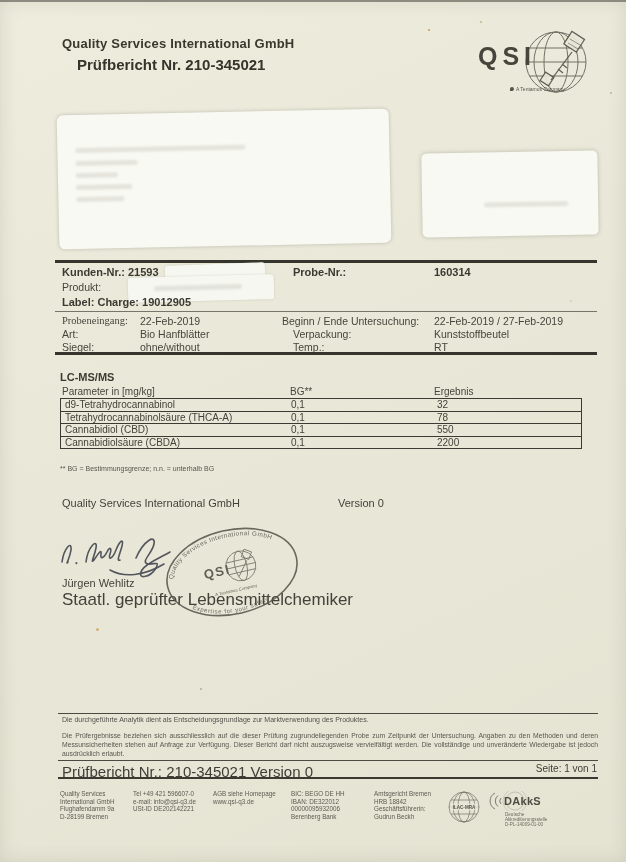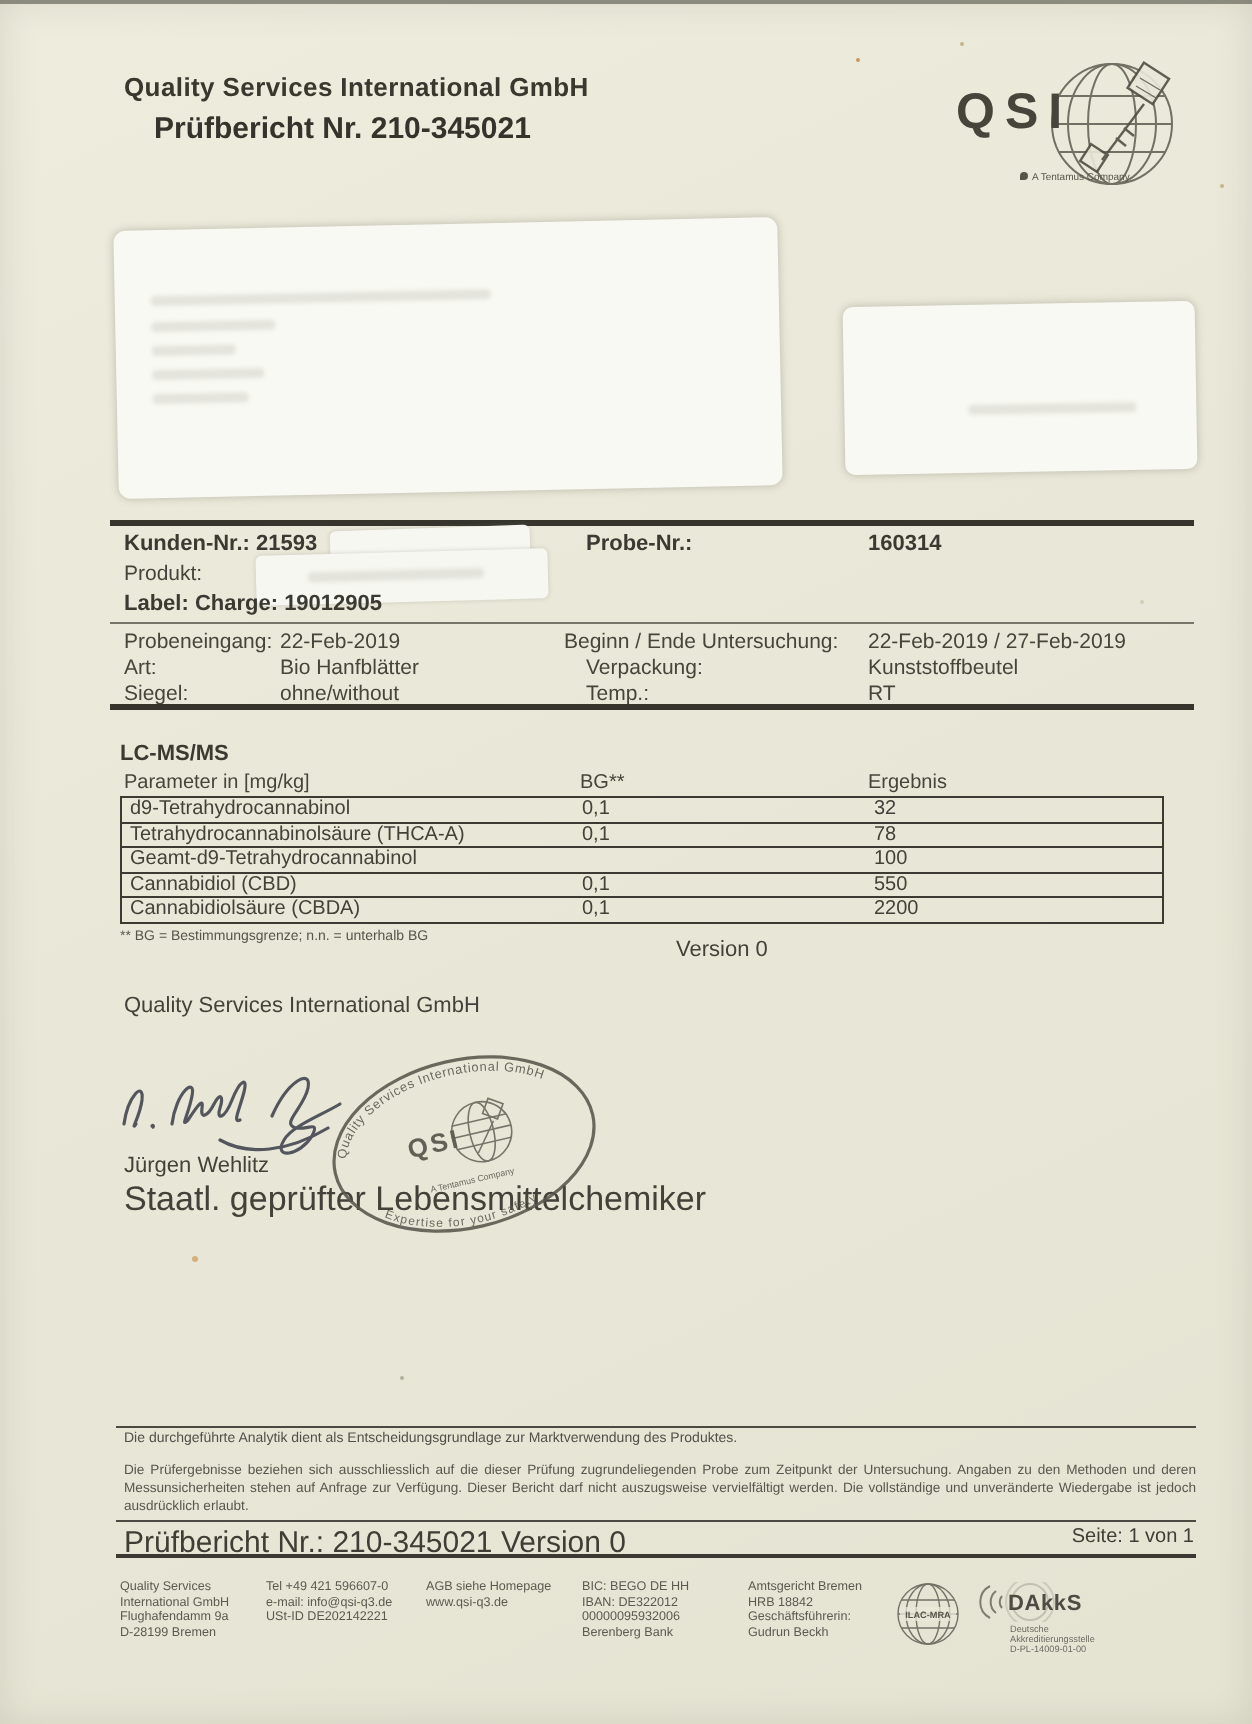--- a/index.html
+++ b/index.html
@@ -48,21 +48,21 @@
   .rrow{position:relative;height:11.5px;border-top:1.6px solid #3b3b33;font-size:10px;line-height:11.5px;color:#42423a;}
   .rrow:first-child{border-top:none;}
   .rrow span{position:absolute;top:0;}
   .c-param{left:4px;}
   .c-bg{left:230px;}
   .c-erg{left:376px;}
   .footnote{left:60px;top:465px;font-size:7px;color:#55554b;}
 
   
   .sig-company{left:62px;top:497px;font-size:11px;color:#42423a;}
-  .sig-version{left:338px;top:469px;font-size:11px;color:#42423a;}
+  .sig-version{left:338px;top:497px;font-size:11px;color:#42423a;}
   .sig-name{left:62px;top:577px;font-size:11px;color:#42423a;z-index:1;}
   .sig-title{left:62px;top:590px;font-size:17px;color:#42423a;z-index:1;}
   .sig-svg{left:52px;top:518px;z-index:3;}
   .stamp{left:150px;top:516px;z-index:2;opacity:.88;}
 
   
   .f-line-top{left:58px;top:713px;width:540px;height:1px;background:#4a4a42;}
   .f-note{left:62px;top:716px;font-size:7px;color:#50504a;}
   .f-disclaimer{left:62px;top:731px;width:536px;font-size:6.8px;line-height:9px;text-align:justify;color:#57574e;}
   .f-line-mid{left:58px;top:760px;width:540px;height:1px;background:#4a4a42;}
@@ -143,21 +143,21 @@
   <div class="abs inf-b" style="left:434px;top:266px;">160314</div>
 
   <div class="abs inf" style="left:62px;top:281px;">Produkt:</div>
   <div class="abs redact" style="left:128px;top:276px;width:146px;height:25px;transform:rotate(-1.5deg);">
     <div class="ghost" style="left:26px;top:9px;width:88px;"></div>
   </div>
 
   <div class="abs inf-b" style="left:62px;top:296px;">Label: Charge: 19012905</div>
   <div class="abs rule-thin1 abs" style="position:absolute;"></div>
 
-  <div class="abs inf" style="left:62px;top:315px;">Probeneingang:</div>
+  <div class="abs inf" style="left:62px;top:315px;font-family:Liberation Serif, serif;">Probeneingang:</div>
   <div class="abs inf" style="left:140px;top:315px;">22-Feb-2019</div>
   <div class="abs inf" style="left:282px;top:315px;text-align:center;">Beginn / Ende Untersuchung:</div>
   <div class="abs inf" style="left:434px;top:315px;">22-Feb-2019 / 27-Feb-2019</div>
 
   <div class="abs inf" style="left:62px;top:328px;">Art:</div>
   <div class="abs inf" style="left:140px;top:328px;">Bio Hanfblätter</div>
   <div class="abs inf" style="left:293px;top:328px;">Verpackung:</div>
   <div class="abs inf" style="left:434px;top:328px;">Kunststoffbeutel</div>
 
   <div class="abs inf" style="left:62px;top:341px;">Siegel:</div>
@@ -176,25 +176,20 @@
   <div class="abs rtable">
     <div class="rrow">
       <span class="c-param">d9-Tetrahydrocannabinol</span>
       <span class="c-bg">0,1</span>
       <span class="c-erg">32</span>
     </div>
     <div class="rrow">
       <span class="c-param">Tetrahydrocannabinolsäure (THCA-A)</span>
       <span class="c-bg">0,1</span>
       <span class="c-erg">78</span>
-    </div>
-    <div class="rrow">
-      <span class="c-param">Geamt-d9-Tetrahydrocannabinol</span>
-      <span class="c-bg"></span>
-      <span class="c-erg">100</span>
     </div>
     <div class="rrow">
       <span class="c-param">Cannabidiol (CBD)</span>
       <span class="c-bg">0,1</span>
       <span class="c-erg">550</span>
     </div>
     <div class="rrow">
       <span class="c-param">Cannabidiolsäure (CBDA)</span>
       <span class="c-bg">0,1</span>
       <span class="c-erg">2200</span>

